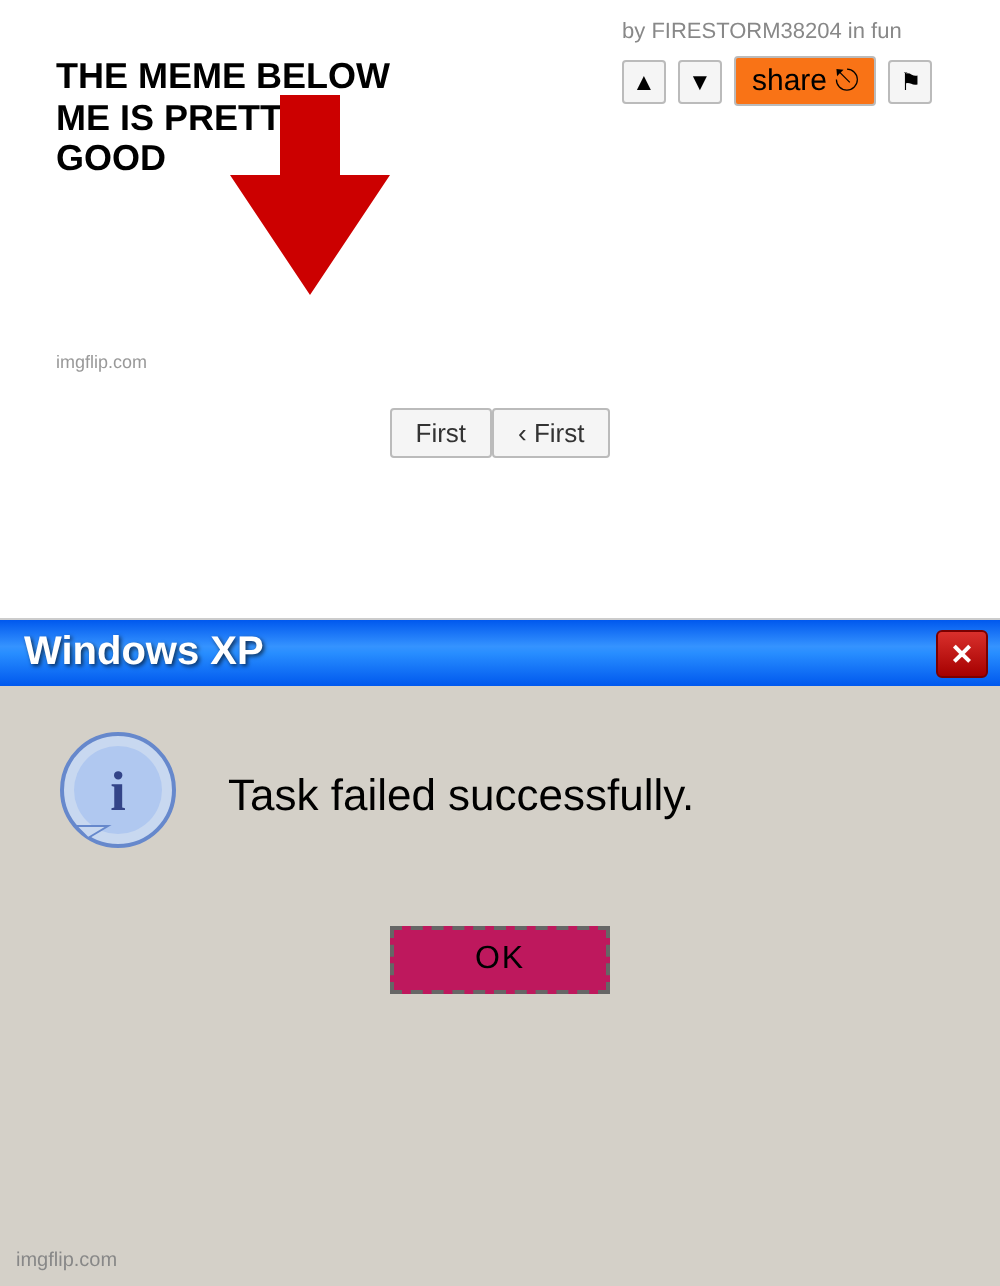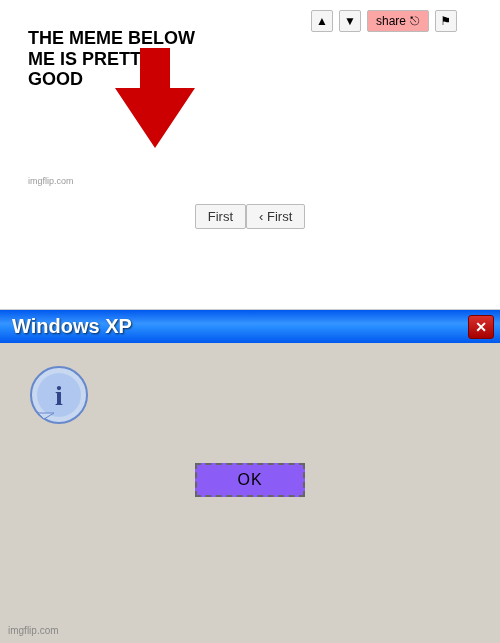--- a/index.html
+++ b/index.html
@@ -98,23 +98,23 @@
       cursor: pointer;
       font-size: 12px;
       display: flex;
       align-items: center;
       justify-content: center;
       border-radius: 2px;
     }
 
     .share-btn {
       border: 1px solid #bbb;
-      background: #fca5a5;
+      background: #f97316;
       padding: 3px 8px;
-      font-size: 12px;
+      font-size: 15px;
       cursor: pointer;
       border-radius: 2px;
       display: flex;
       align-items: center;
       gap: 4px;
       text-align: center;
     }
 
     .flag-btn {
       border: 1px solid #bbb;
@@ -231,21 +231,21 @@
 
     .xp-ok-row {
       width: 100%;
       display: flex;
       justify-content: center;
       margin-top: 10px;
     }
 
     .xp-ok-btn {
       border: 2px dashed #666;
-      background: #8b5cf6;
+      background: #be185d;
       padding: 6px 40px;
       font-size: 16px;
       font-family: Arial, sans-serif;
       cursor: pointer;
       color: #000;
       letter-spacing: 1px;
     }
 
     .imgflip-bottom {
       position: absolute;
@@ -268,20 +268,23 @@
       <div class="red-arrow">
         <svg width="80" height="100" viewBox="0 0 80 100">
           <polygon points="40,100 0,40 25,40 25,0 55,0 55,40 80,40" fill="#cc0000"></polygon>
         </svg>
       </div>
 
       <div class="imgflip-watermark">imgflip.com</div>
     </div>
 
     <div class="right-panel">
+      <div class="post-meta">
+        by <span>FIRESTORM38204</span> in <span>fun</span>
+      </div>
       <div class="vote-row">
         <button class="vote-btn">▲</button>
         <button class="vote-btn">▼</button>
         <button class="share-btn">
           <span>share</span>
           <span>⎋</span>
         </button>
         <button class="flag-btn">⚑</button>
       </div>
     </div>
@@ -307,20 +310,21 @@
         <div class="xp-icon">
           <svg width="70" height="70" viewBox="0 0 70 70">
 
             <ellipse cx="35" cy="32" rx="28" ry="28" fill="#c8d8f0" stroke="#6688cc" stroke-width="2"></ellipse>
             <ellipse cx="35" cy="32" rx="22" ry="22" fill="#b0c8f0"></ellipse>
             <text x="35" y="42" text-anchor="middle" font-size="28" font-weight="bold" fill="#334488" font-family="serif">i</text>
 
             <polygon points="20,56 30,50 14,50" fill="#c8d8f0" stroke="#6688cc" stroke-width="1"></polygon>
           </svg>
         </div>
+        <div class="xp-message">Task failed successfully.</div>
       </div>
 
       <div class="xp-ok-row">
         <button class="xp-ok-btn">OK</button>
       </div>
 
       <div class="imgflip-bottom">imgflip.com</div>
     </div>
   </div>
 </div>

